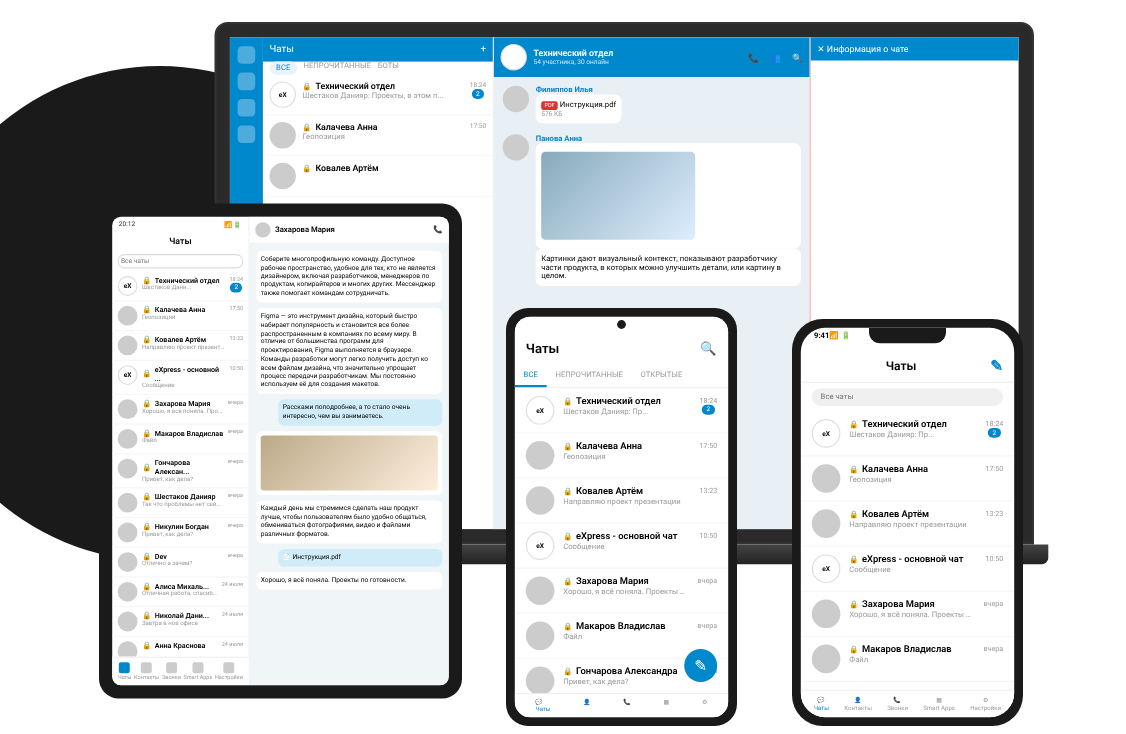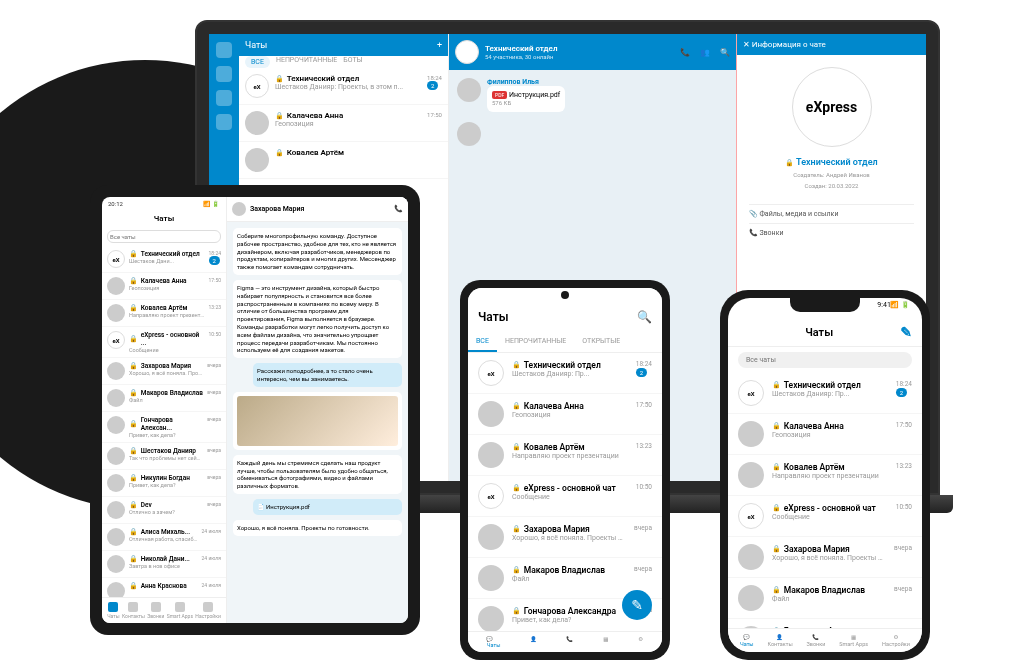--- a/index.html
+++ b/index.html
@@ -19,21 +19,21 @@
 .lap-search{padding:6px}
 .lap-search input{width:100%;padding:4px;border-radius:10px;border:1px solid #ddd;font-size:8px}
 .lap-tabs{display:flex;padding:0 6px;gap:6px;font-size:7px;color:#999}
 .lap-tabs span:first-child{color:#0088cc;background:#e8f4fb;padding:2px 6px;border-radius:8px}
 .lap-chat-item{display:flex;padding:6px;gap:6px;border-bottom:1px solid #f5f5f5}
 .avatar{width:24px;height:24px;border-radius:50%;background:#ccc;flex-shrink:0}
 .avatar.logo{background:#fff;border:1px solid #ddd;display:flex;align-items:center;justify-content:center;font-size:6px;font-weight:bold}
 .chat-info{flex:1;min-width:0}
 .chat-name{font-size:8px;font-weight:600;display:flex;align-items:center;gap:3px}
 .chat-preview{font-size:7px;color:#999;white-space:nowrap;overflow:hidden;text-overflow:ellipsis}
-.chat-meta{text-align:left;font-size:6px;color:#999}
+.chat-meta{text-align:center;font-size:6px;color:#999}
 .badge{display:inline-block;background:#0088cc;color:#fff;border-radius:8px;padding:1px 4px;font-size:6px}
 
 .lap-main{flex:1;display:flex;flex-direction:column;background:#e8f0f5}
 .lap-main-hdr{background:#0088cc;color:#fff;padding:6px;font-size:8px;display:flex;align-items:center;gap:6px}
 .lap-msgs{flex:1;padding:8px;overflow:hidden}
 .msg-block{display:flex;gap:6px;margin-bottom:10px}
 .msg-content{background:#fff;border-radius:6px;padding:5px;font-size:7px;max-width:280px}
 .msg-name{font-weight:700;color:#0088cc;font-size:7px}
 .msg-img{width:140px;height:80px;background:linear-gradient(135deg,#8ab,#def);border-radius:4px;margin:3px 0}
 
@@ -81,21 +81,21 @@
 .p1-item .chat-name{font-size:8.5px}
 .p1-item .chat-preview{font-size:7px}
 .p1-item .chat-meta{font-size:6.5px}
 .fab{position:absolute;bottom:40px;right:18px;width:30px;height:30px;background:#0088cc;border-radius:50%;display:flex;align-items:center;justify-content:center;color:#fff;font-size:14px}
 .p1-nav{display:flex;justify-content:space-around;padding:4px;border-top:1px solid #eee;font-size:5.5px;color:#999;background:#fff}
 
 
 .phone2{position:absolute;left:720px;top:290px;width:210px;height:370px;background:#1a1a1a;border-radius:28px;padding:8px;z-index:4}
 .phone2-screen{width:100%;height:100%;background:#fff;border-radius:22px;overflow:hidden;display:flex;flex-direction:column;font-size:8px;position:relative}
 .p2-notch{position:absolute;top:0;left:50%;transform:translateX(-50%);width:70px;height:14px;background:#1a1a1a;border-radius:0 0 10px 10px}
-.p2-status{height:20px;padding:3px 12px;display:flex;justify-content:flex-end;font-size:7px;font-weight:400}
+.p2-status{height:20px;padding:3px 12px;display:flex;justify-content:flex-start;font-size:7px;font-weight:700}
 .p2-hdr{padding:6px 10px;font-size:11px;font-weight:600;text-align:center;border-bottom:1px solid #eee;display:flex;justify-content:space-between;align-items:center}
 .p2-search{padding:5px 10px}
 .p2-search input{width:100%;padding:4px 8px;border-radius:8px;border:none;background:#f0f0f0;font-size:7px}
 .p2-list{flex:1;overflow:hidden}
 .p2-nav{display:flex;justify-content:space-around;padding:5px;border-top:1px solid #eee;font-size:5.5px;color:#999;background:#fff}
 .p2-nav span{display:flex;flex-direction:column;align-items:center;gap:1px}
 .blue-icon{color:#0088cc}
 .lock{color:#0088cc;font-size:7px}
 .compose{color:#0088cc;font-size:14px}
 </style>
@@ -170,35 +170,32 @@
           <div class="msg-name">Филиппов Илья</div>
           <div class="msg-content">
             <span style="background:#d33;color:#fff;padding:1px 3px;font-size:5px;border-radius:2px">PDF</span>
             <span>Инструкция.pdf</span><br>
             <span style="color:#999;font-size:6px">576 КБ</span>
           </div>
         </div>
       </div>
       <div class="msg-block">
         <div class="avatar"></div>
+        <div>
+          <div class="msg-name">Панова Анна</div>
+          <div class="msg-content">
+                  <div class="msg-img"></div>
+                </div>
+          <div class="msg-content">Картинки дают визуальный контекст, показывают разработчику части продукта, в которых можно улучшить детали, или картину в целом.</div>
+        </div>
       </div>
     </div>
   </div>
   <div class="lap-panel">
     <div class="lap-panel-hdr"><span>✕</span> <span>Информация о чате</span></div>
-    <div class="lap-panel-body">
-      <div class="lap-panel-logo">eXpress</div>
-      <div class="lap-panel-title"><span class="lock">🔒</span> <span>Технический отдел</span></div>
-      <div class="lap-panel-sub">Создатель: Андрей Иванов</div>
-      <div class="lap-panel-sub">Создан: 20.03.2022</div>
-      <div class="lap-panel-links">
-        <div>📎 <span>Файлы, медиа и ссылки</span></div>
-        <div>📞 <span>Звонки</span></div>
-      </div>
-    </div>
   </div>
 </div>
 </div>
 <div class="laptop-base"></div>
 </div>
 
 <div class="tablet">
 <div class="tablet-screen">
   <div class="tab-list">
     <div class="tab-status">

